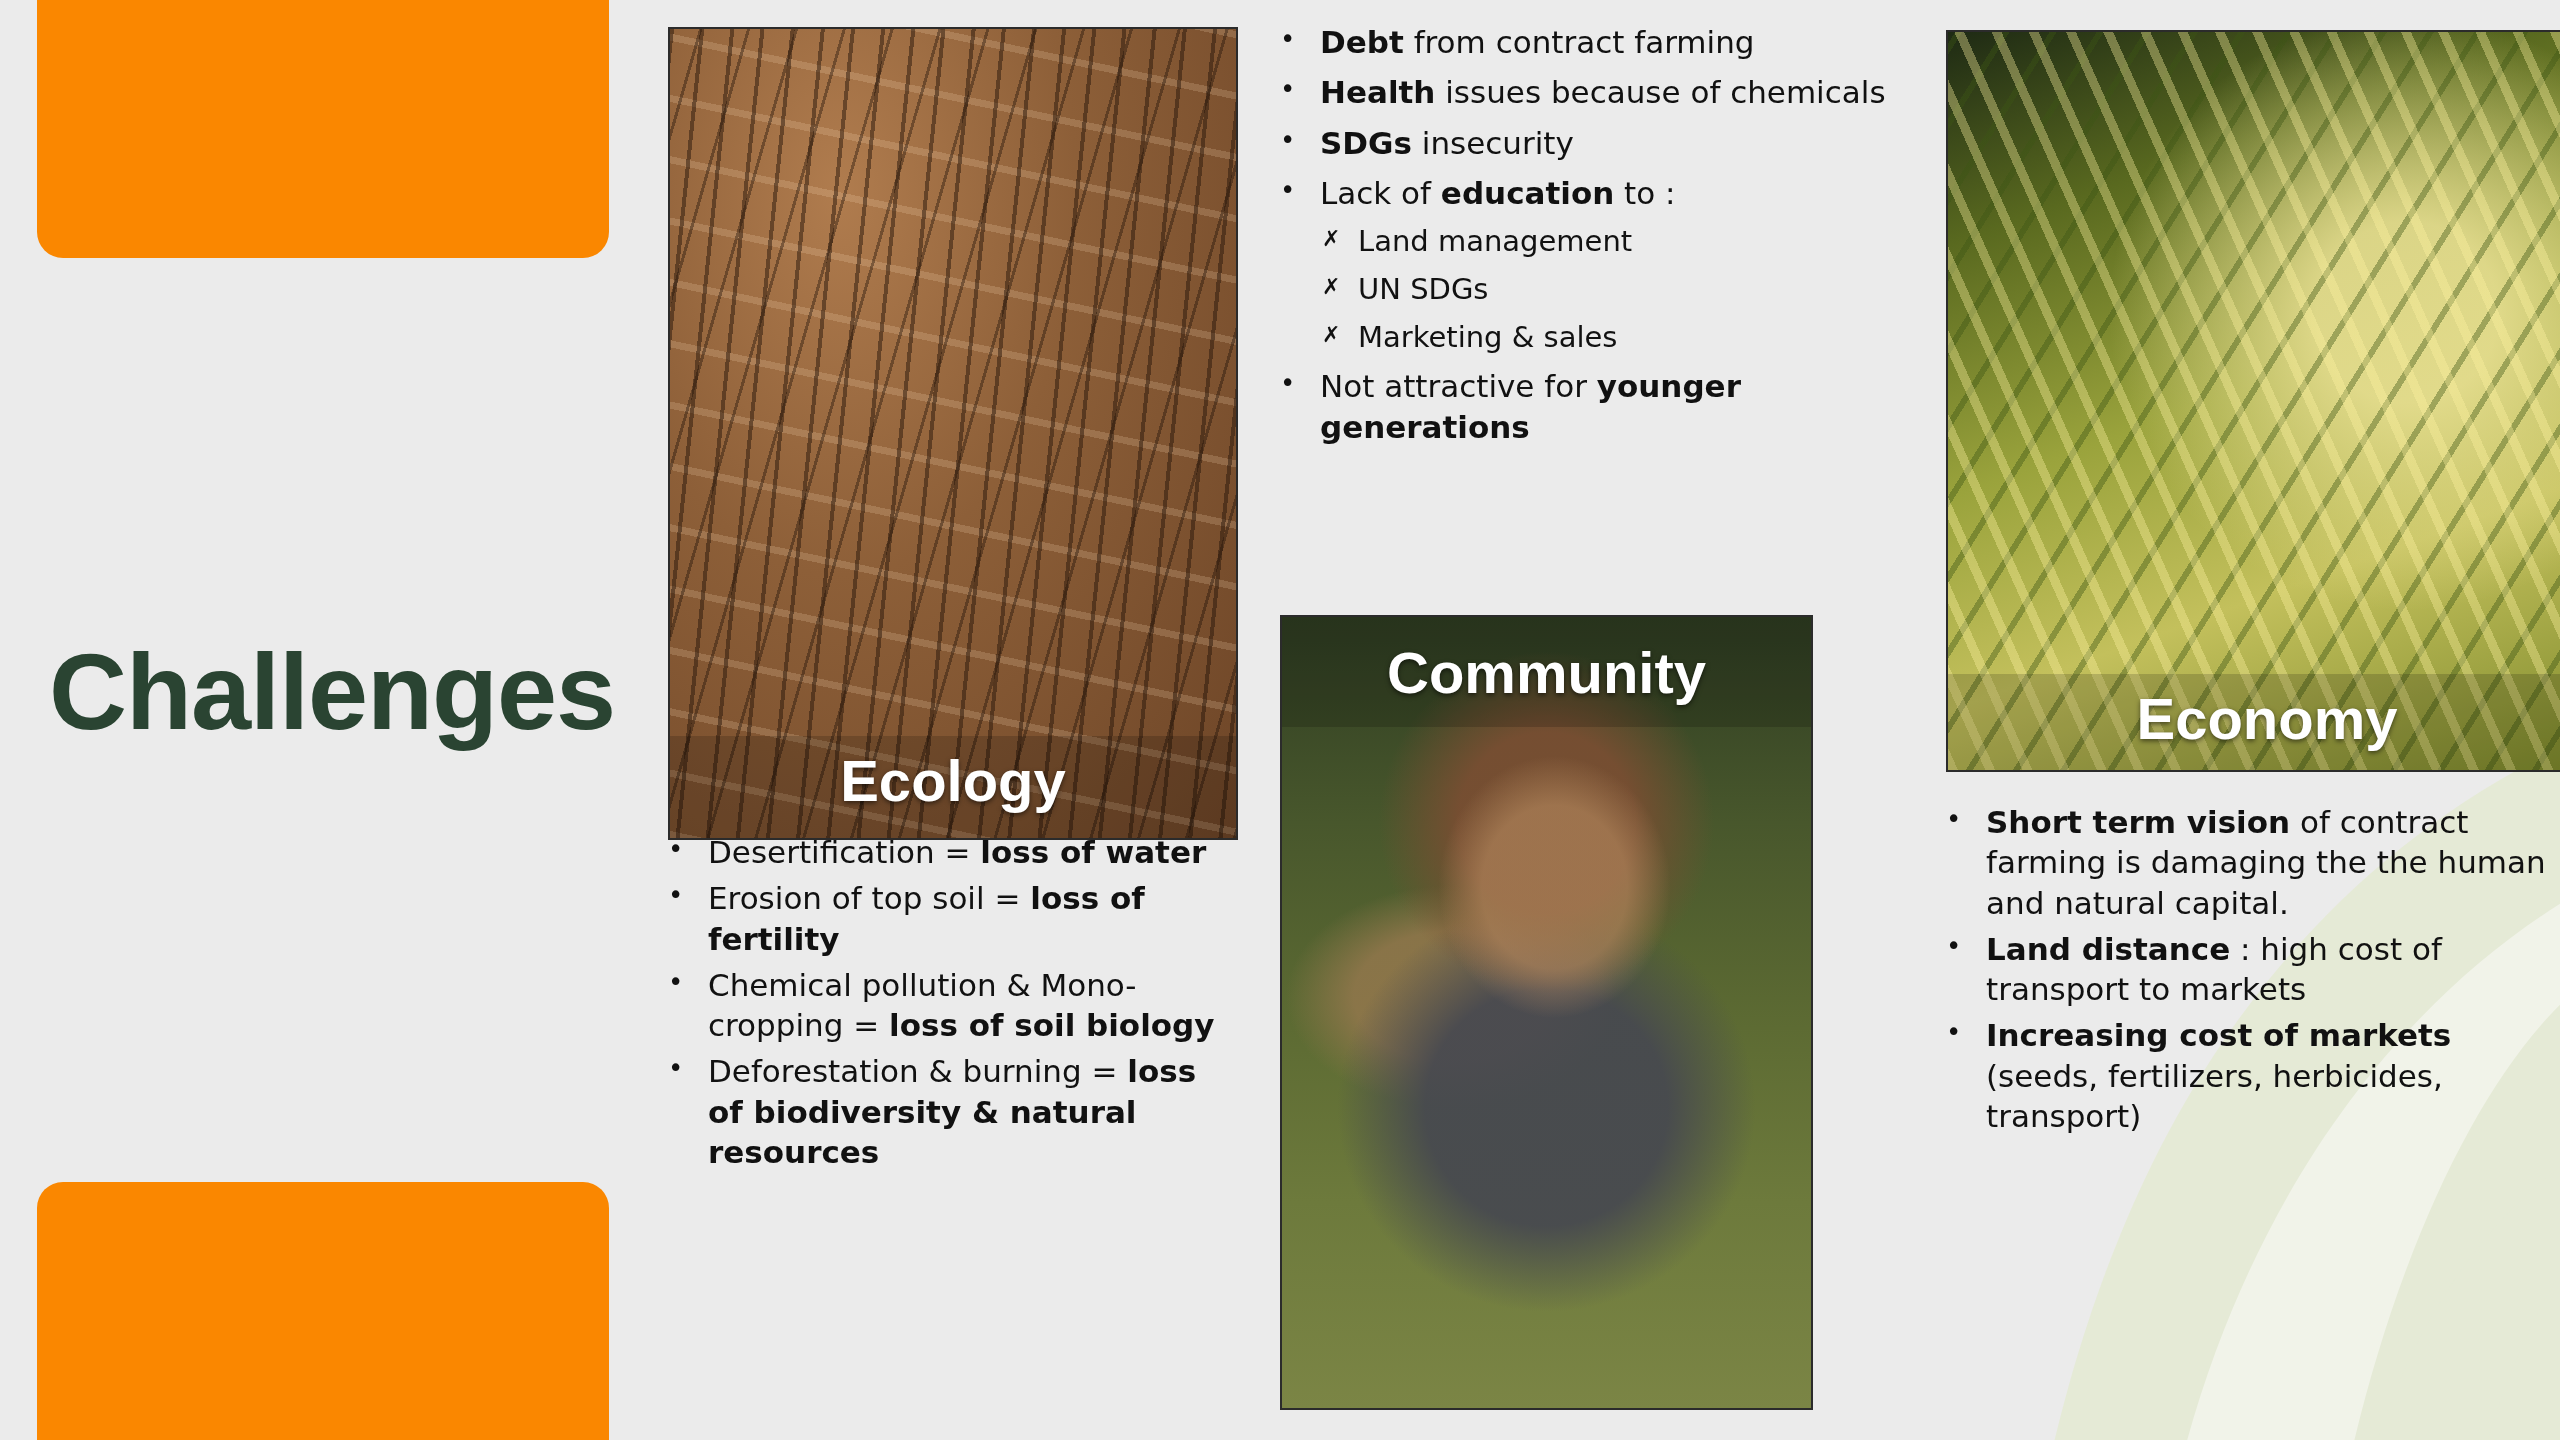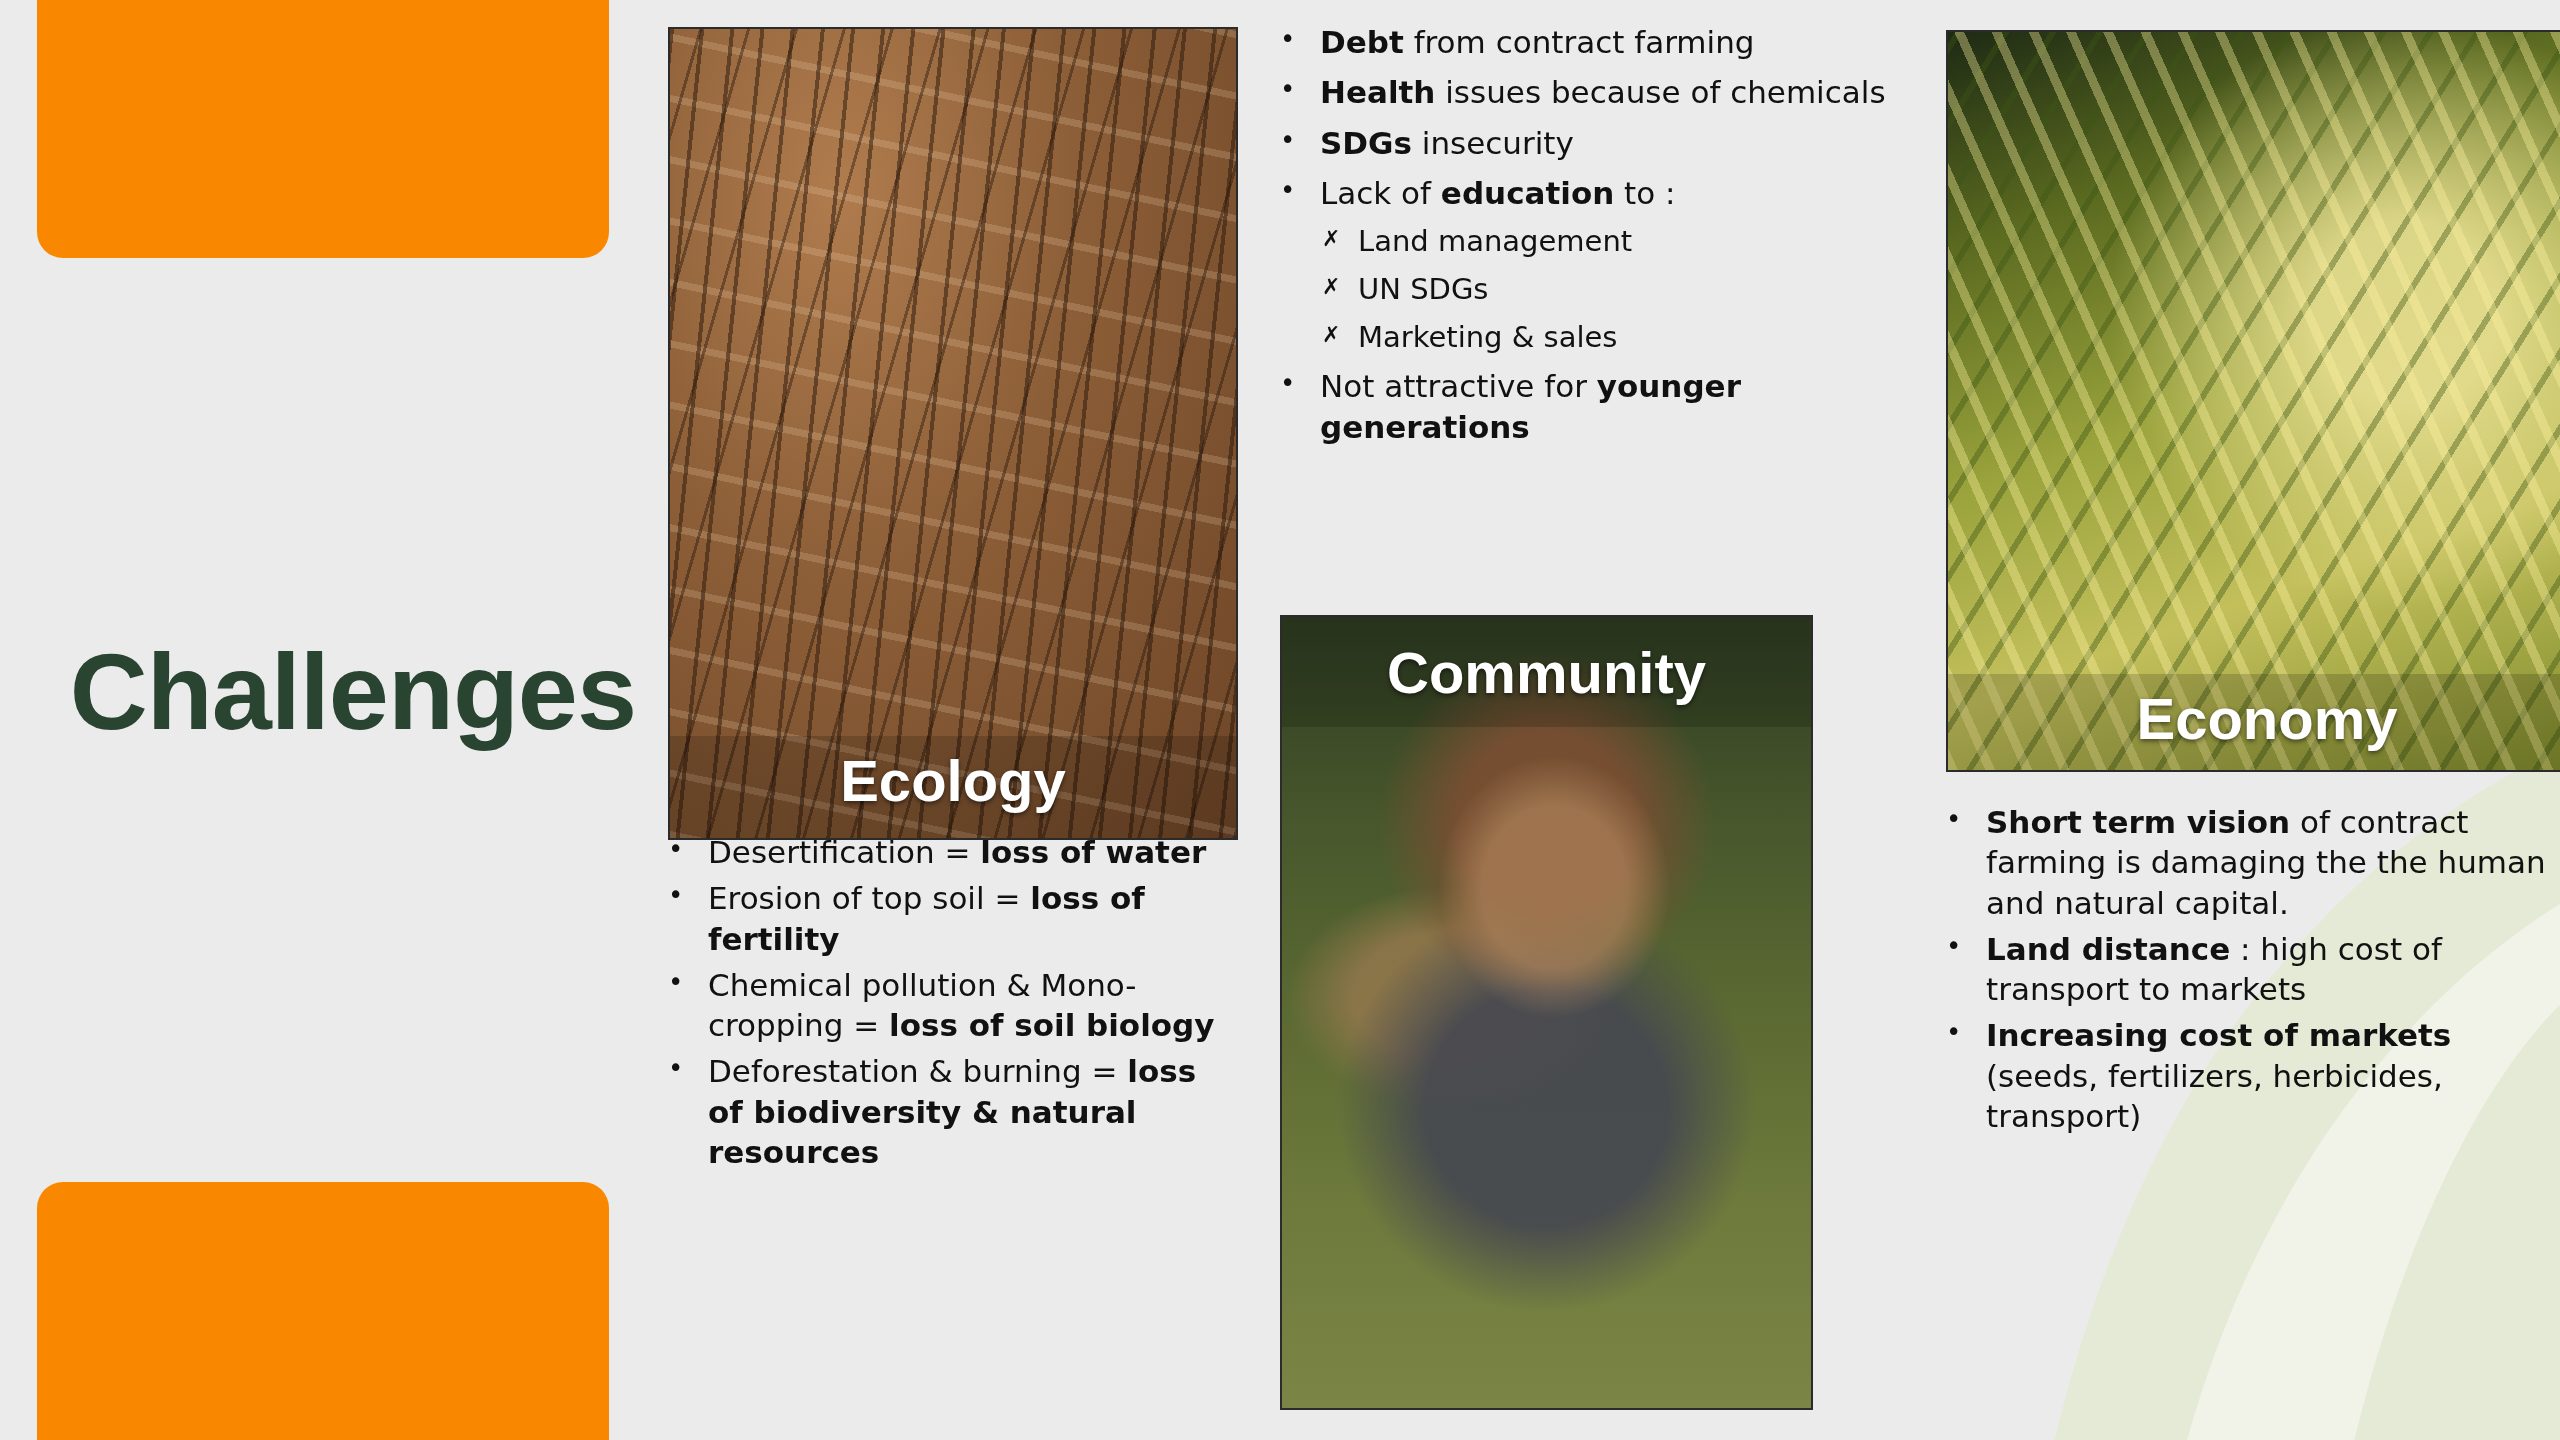--- a/index.html
+++ b/index.html
@@ -14,24 +14,24 @@
   
   .watermark{position:absolute;right:-60px;bottom:-120px;width:760px;height:900px;pointer-events:none;}
 
   
   .orange-block{position:absolute;background:#FA8700;}
   .orange-top{left:37px;top:-90px;width:572px;height:348px;border-radius:0 0 26px 26px;}
   .orange-bottom{left:37px;top:1182px;width:572px;height:350px;border-radius:26px 26px 0 0;}
 
   
   .page-title{
-    position:absolute;left:56px;top:635px;width:580px;
+    position:absolute;left:49px;top:635px;width:580px;
     font-family:"Liberation Sans", sans-serif;
     font-weight:bold;font-size:108px;line-height:1.05;
-    color:#2A4432;letter-spacing:-1px;text-align:right;
+    color:#2A4432;letter-spacing:-1px;
   }
 
   
   .photo{position:absolute;border:2px solid #2b2b2b;box-sizing:border-box;overflow:hidden;}
   .photo .caption{
     position:absolute;left:0;right:0;text-align:center;
     font-family:"Liberation Sans", sans-serif;
     font-weight:bold;color:#ffffff;
     text-shadow:0 2px 5px rgba(0,0,0,.55);
   }

